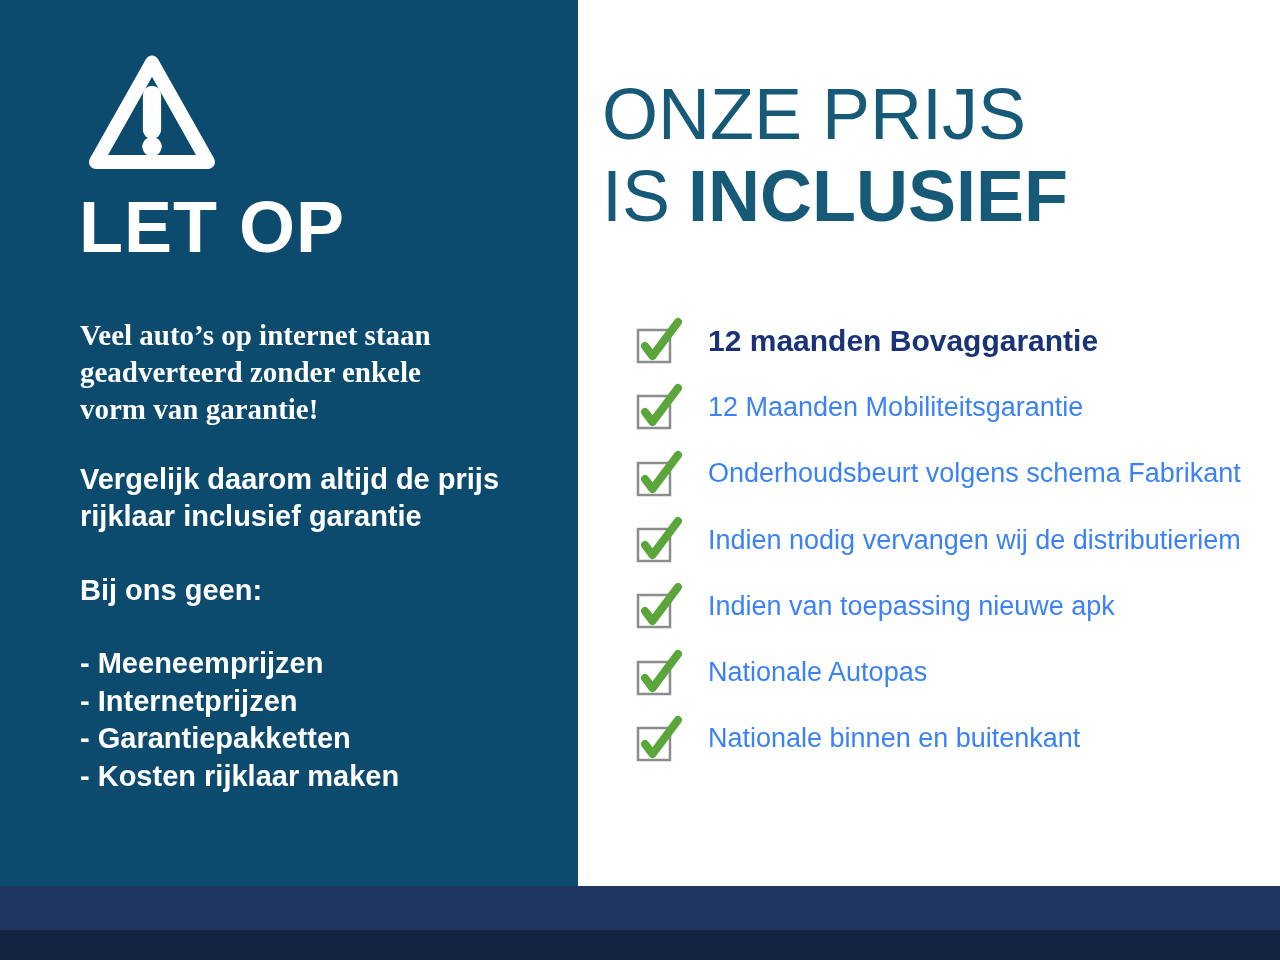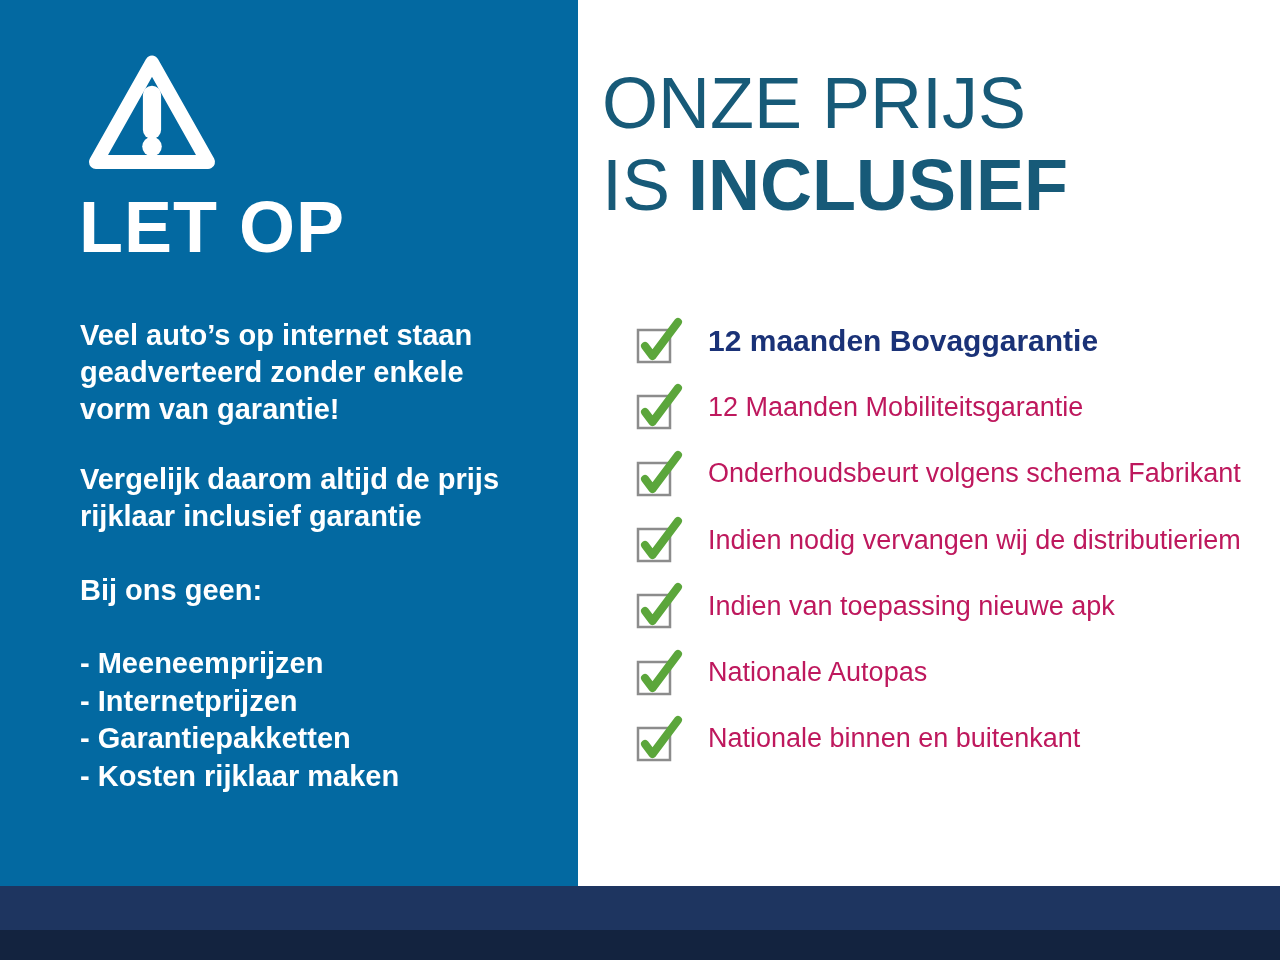--- a/index.html
+++ b/index.html
@@ -6,64 +6,64 @@
   body {
     width: 1280px; height: 960px; position: relative;
     background: #ffffff; overflow: hidden;
     font-family: "Liberation Sans", sans-serif;
   }
 
   
   .left-panel {
     position: absolute; left: 0; top: 0;
     width: 578px; height: 886px;
-    background: #0369a1; color: #ffffff;
+    background: #0c4a6e; color: #ffffff;
   }
   .warning-icon-wrap {
     position: absolute; left: 82px; top: 48px;
     width: 140px; height: 130px;
   }
   .letop-title {
     position: absolute; left: 79px; top: 186px;
     font-size: 72px; font-weight: bold; letter-spacing: 1px;
     color: #ffffff; white-space: nowrap;
   }
   .orange-text {
     position: absolute; left: 80px;
     font-size: 29px; font-weight: bold; line-height: 37px;
     color: #ffffff; white-space: nowrap;
   }
-  .intro-par   { top: 317px; }
+  .intro-par   { top: 317px; font-family: Liberation Serif, serif; }
   .advice-par  { top: 461px; }
   .subheading  { top: 572px; }
   .negatives   { top: 645px; line-height: 37.5px; }
 
   
   .right-panel {
     position: absolute; left: 578px; top: 0;
     width: 702px; height: 886px; background: #ffffff;
   }
   .main-heading {
-    position: absolute; left: 24px; top: 62px;
+    position: absolute; left: 24px; top: 73px;
     font-size: 72px; line-height: 82px; font-weight: normal;
     color: #175A78; white-space: nowrap;
   }
   .main-heading .bold-part { font-weight: bold; }
   .h2-regular { margin-right: 0.25em; text-align: center; }
 
   .checklist {
     position: absolute; left: 30px; top: 308px; width: 660px;
   }
   .check-row {
     height: 66.3px; display: flex; align-items: center; padding-left: 28px;
   }
   .check-icon { width: 48px; height: 48px; flex: 0 0 48px; }
   .check-label {
     margin-left: 24px;
-    font-size: 27px; color: #be185d;
+    font-size: 27px; color: #3b82f6;
   }
   .check-row.emphasis .check-label {
     font-size: 30px; font-weight: bold; color: #1A3277;
   }
 
   
   .footer-band-top {
     position: absolute; left: 0; top: 886px;
     width: 1280px; height: 44px; background: #1E3560;
   }

